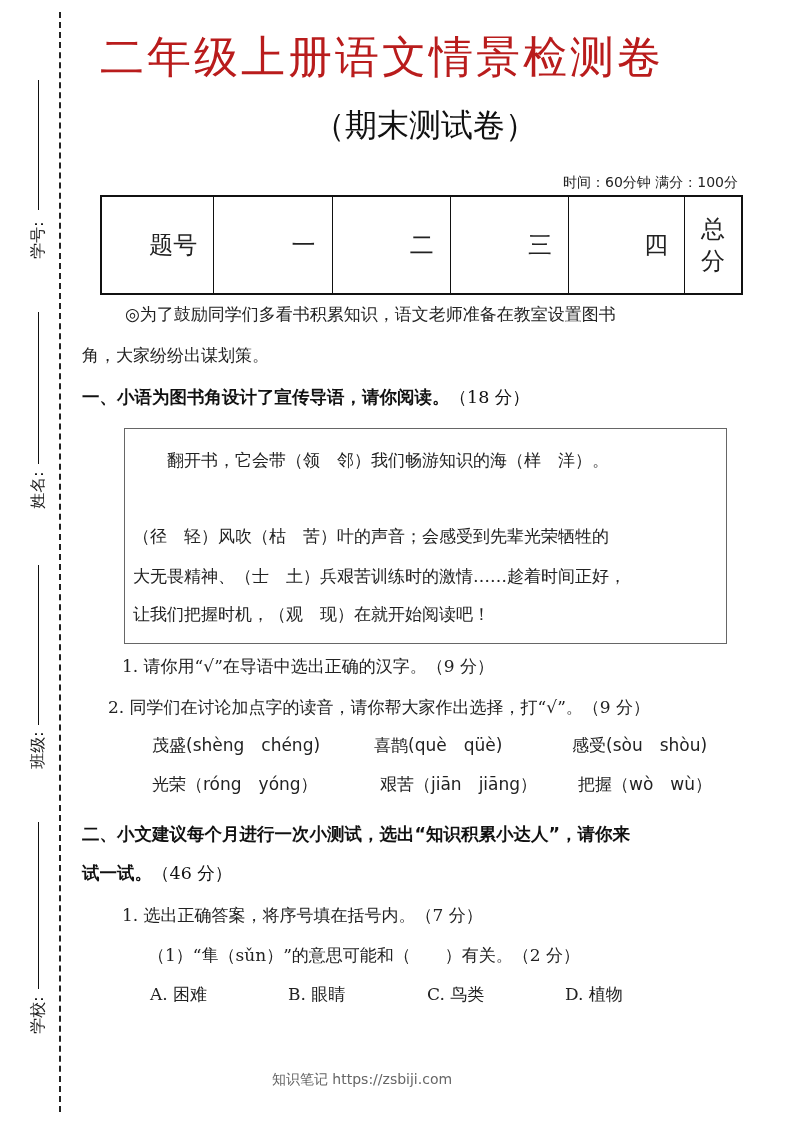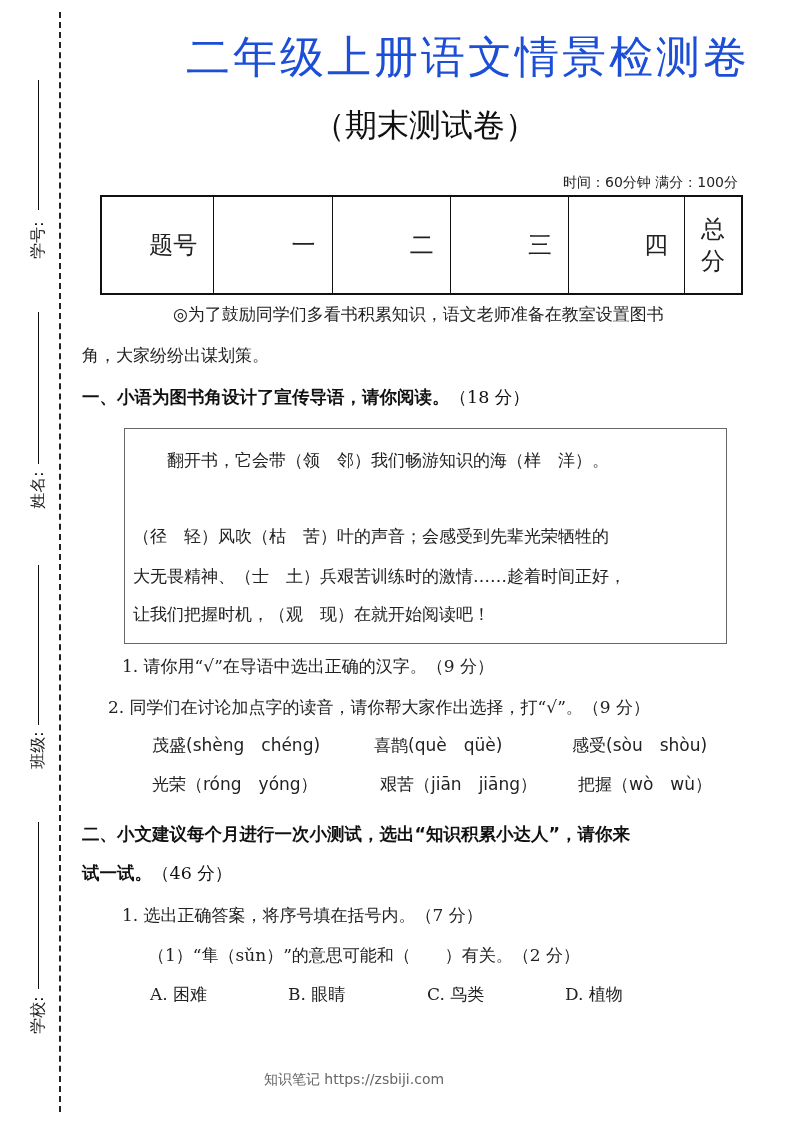--- a/index.html
+++ b/index.html
@@ -15,23 +15,23 @@
   .margin-line {
     position: absolute; left: 38px; width: 0; border-left: 1.2px solid #111;
   }
   .margin-label {
     position: absolute; left: 18px; width: 40px; height: 40px;
     font-family: "DejaVu Sans", sans-serif; font-size: 16px;
     transform: rotate(-90deg); transform-origin: center center;
     white-space: nowrap; text-align: center; line-height: 40px;
   }
   .title {
-    position: absolute; left: 100px; width: 650px; top: 28px; text-align: right;
+    position: absolute; left: 100px; width: 650px; top: 28px; text-align: left;
     font-family: "DejaVu Sans", sans-serif; font-size: 44px; letter-spacing: 3px;
-    color: #1d4ed8;
+    color: #b91c1c;
   }
   .subtitle {
     position: absolute; left: 100px; width: 650px; top: 104px; text-align: center;
     font-family: "DejaVu Sans", sans-serif; font-size: 32px; color: #111;
   }
   .meta {
     position: absolute; right: 55px; top: 174px;
     font-family: "DejaVu Sans", sans-serif; font-size: 14px; color: #222;
   }
   .score-table {
@@ -54,21 +54,21 @@
     position: absolute; left: 124px; top: 428px; width: 601px; height: 214px;
     border: 1.5px solid #666;
   }
   .box-line {
     position: absolute; left: 8px; font-size: 17px; white-space: nowrap; color: #222;
   }
   .q { position: absolute; font-size: 17px; white-space: nowrap; color: #222; }
   .py { font-family: "DejaVu Sans", sans-serif; font-size: 17px; }
   .footer {
     position: absolute; left: 0; width: 708px; top: 1071px; text-align: center;
-    font-family: "DejaVu Sans", sans-serif; font-size: 14px; color: #666;
+    font-family: "DejaVu Sans", sans-serif; font-size: 14px; color: #666; padding-left: 8px;
   }
 </style>
 </head>
 <body>
 
 <div class="margin-dash"></div>
 
 <div class="margin-line" style="top:80px;height:130px;"></div>
 <div class="margin-label" style="top:220px;">学号:</div>
 
@@ -91,21 +91,21 @@
     <td style="width:100px;">题号</td>
     <td style="width:108px;">一</td>
     <td style="width:108px;">二</td>
     <td style="width:108px;">三</td>
     <td style="width:105px;">四</td>
     <td>总分</td>
   </tr>
 </tbody>
   </table>
 
-<div class="para" style="left:125px;top:304px;margin-left:48px;">◎为了鼓励同学们多看书积累知识，语文老师准备在教室设置图书</div>
+<div class="para" style="left:125px;top:304px;">◎为了鼓励同学们多看书积累知识，语文老师准备在教室设置图书</div>
 <div class="para" style="left:82px;top:345px;">角，大家纷纷出谋划策。</div>
 
 <div class="heading" style="left:82px;top:385px;">
   <span>一、小语为图书角设计了宣传导语，请你阅读。</span><span class="pts">（18 分）</span>
 </div>
 
 <div class="box">
   <div class="box-line" style="left:42px;top:20px;">翻开书，它会带（领　邻）我们畅游知识的海（样　洋）。</div>
   <div class="box-line" style="top:96px;">（径　轻）风吹（枯　苦）叶的声音；会感受到先辈光荣牺牲的</div>
   <div class="box-line" style="top:136px;">大无畏精神、（士　土）兵艰苦训练时的激情……趁着时间正好，</div>

